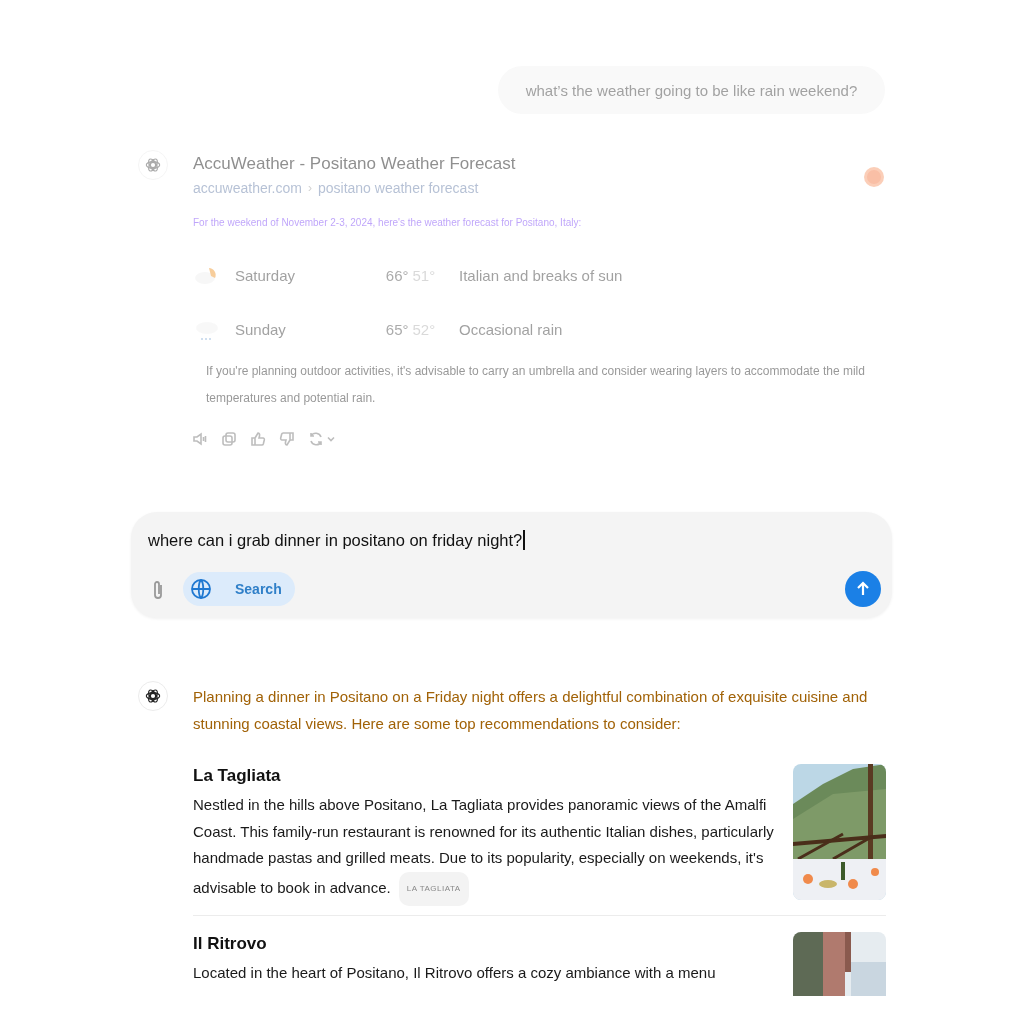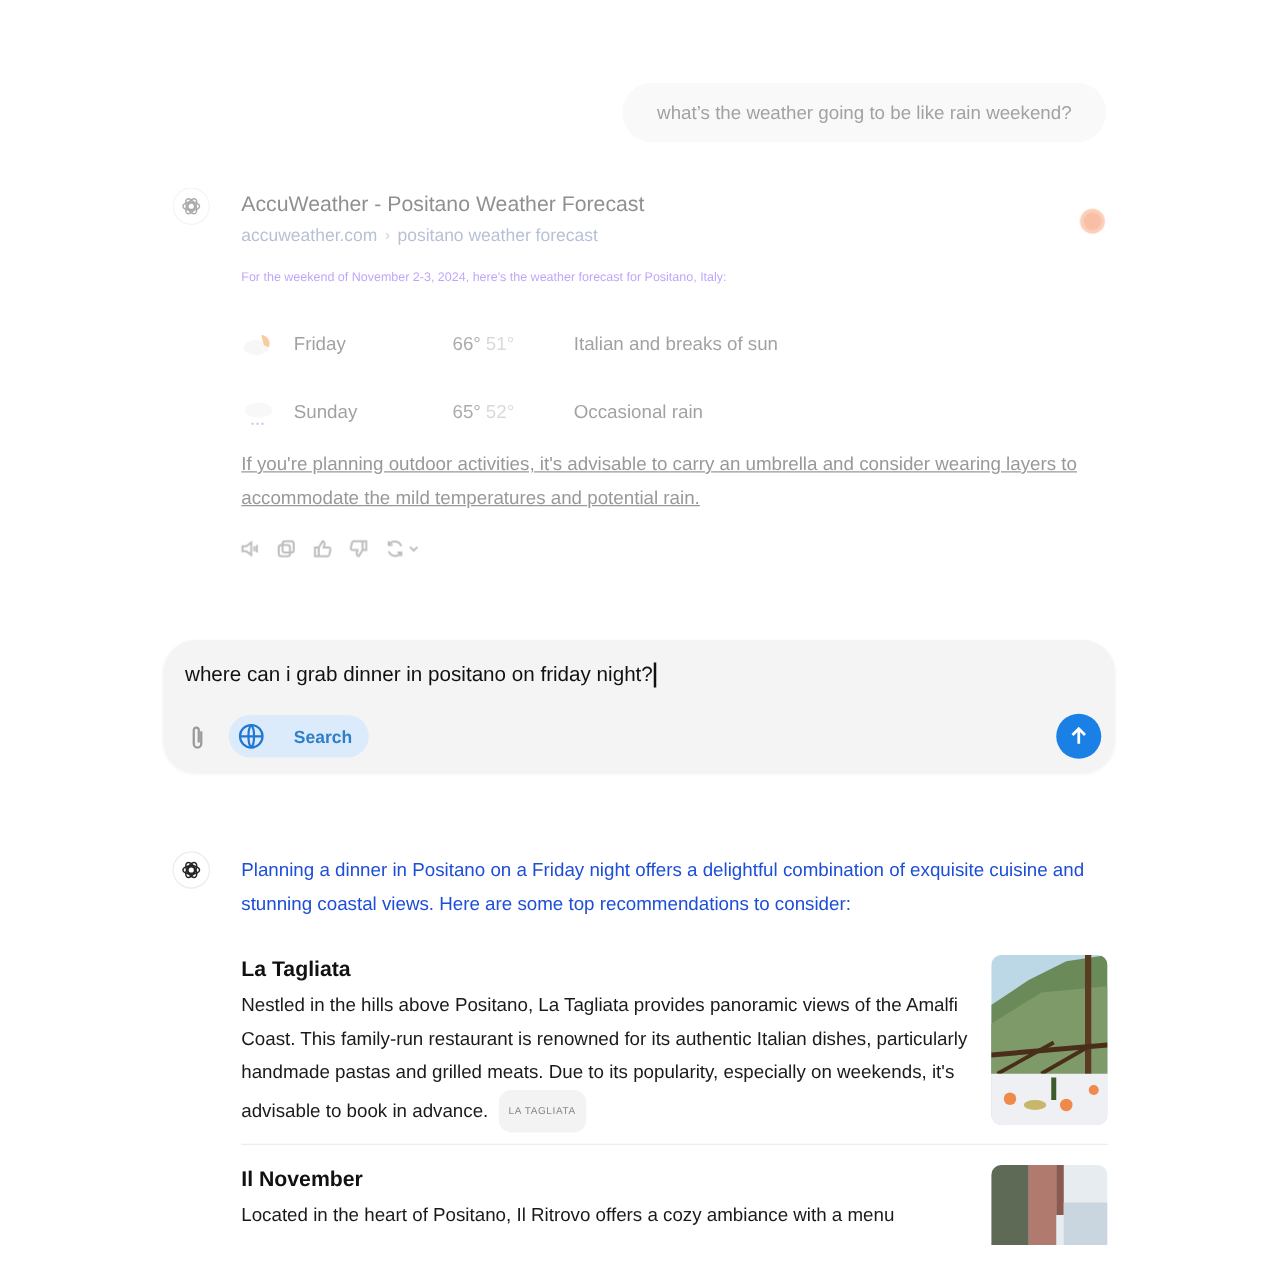--- a/index.html
+++ b/index.html
@@ -26,26 +26,26 @@
     .source-title { position: absolute; left: 193px; top: 154px; font-size: 17px; color: #333; }
     .source-crumb { position: absolute; left: 193px; top: 180px; font-size: 14px; color: #7b8fb3; display: flex; gap: 6px; align-items: center; }
     .source-crumb .sep { color: #aaa; font-size: 12px; }
     .source-favicon { position: absolute; left: 862px; top: 165px; width: 24px; height: 24px; }
 
     .intro { position: absolute; left: 193px; top: 217px; font-size: 10px; color: #8b5cf6; }
 
     .wx-row { position: absolute; left: 193px; height: 30px; display: flex; align-items: center; font-size: 15px; color: #555; }
     .wx-row .wx-icon { width: 30px; height: 30px; margin-right: 12px; position: relative; }
     .wx-row .day { width: 127px; }
-    .wx-row .temps { width: 97px; }
+    .wx-row .temps { width: 97px; text-align: center; }
     .wx-row .hi { color: #666; }
     .wx-row .lo { color: #bbb; margin-left: 4px; }
     .wx-row .cond { color: #555; }
 
-    .advice { position: absolute; left: 193px; top: 358px; width: 700px; font-size: 15px; line-height: 27px; color: #444; text-decoration: underline; }
+    .advice { position: absolute; left: 206px; top: 358px; width: 700px; font-size: 12px; line-height: 27px; color: #444; }
 
     .actions { position: absolute; left: 191px; top: 430px; display: flex; gap: 11px; align-items: center; }
     .actions .act { width: 18px; height: 18px; display: flex; align-items: center; justify-content: center; }
     .actions svg { width: 16px; height: 16px; stroke: #888; fill: none; stroke-width: 1.6; }
     .actions .chev { width: 8px; height: 8px; margin-left: -9px; }
 
     
     .composer {
       position: absolute; left: 131px; top: 512px; width: 761px; height: 106px;
       background: #f4f4f4; border-radius: 26px;
@@ -65,21 +65,21 @@
       font-size: 14px; font-weight: bold; color: #2f7fc8;
     }
     .search-toggle svg { width: 22px; height: 22px; stroke: #1f78d1; fill: none; stroke-width: 1.8; }
     .send-btn {
       position: absolute; left: 714px; top: 59px; width: 36px; height: 36px; border-radius: 50%;
       background: #1b80e6; display: flex; align-items: center; justify-content: center;
     }
     .send-btn svg { width: 16px; height: 16px; stroke: #fff; fill: none; stroke-width: 2.2; }
 
     
-    .resp-intro { position: absolute; left: 193px; top: 683px; width: 690px; font-size: 15px; line-height: 27px; color: #1d4ed8; }
+    .resp-intro { position: absolute; left: 193px; top: 683px; width: 690px; font-size: 15px; line-height: 27px; color: #a16207; }
 
     .place { position: absolute; left: 193px; width: 693px; }
     .place-name { font-size: 17px; font-weight: bold; color: #111; margin-bottom: 6px; }
     .place-desc { font-size: 15px; line-height: 26.5px; color: #1a1a1a; width: 585px; }
     .cite-chip {
       display: inline-block; font-size: 8px; letter-spacing: 0.5px; color: #888;
       background: #f3f3f3; border-radius: 10px; padding: 4px 8px; margin-left: 4px; vertical-align: middle;
     }
     .place-img { position: absolute; right: 0; width: 93px; border-radius: 8px; overflow: hidden; }
     .divider { position: absolute; left: 193px; top: 915px; width: 693px; height: 1px; background: #ececec; }
@@ -112,21 +112,21 @@
     <circle cx="12" cy="12" r="7" fill="#f58a5d"></circle>
   </svg>
 
   <div class="intro">For the weekend of November 2-3, 2024, here's the weather forecast for Positano, Italy:</div>
 
   <div class="wx-row" style="top:260px;">
     <svg class="wx-icon" viewBox="0 0 30 30">
       <ellipse cx="12" cy="18" rx="10" ry="6" fill="#f1f1f1"></ellipse>
       <path d="M16 8 A7 7 0 0 1 22 18 L18 16 Z" fill="#f0a54a"></path>
     </svg>
-    <span class="day">Friday</span>
+    <span class="day">Saturday</span>
     <span class="temps">
       <span class="hi">66°</span><span class="lo">51°</span>
     </span>
     <span class="cond">Italian and breaks of sun</span>
   </div>
 
   <div class="wx-row" style="top:314px;">
     <svg class="wx-icon" viewBox="0 0 30 30">
       <ellipse cx="14" cy="14" rx="11" ry="6" fill="#f3f3f3"></ellipse>
       <circle cx="9" cy="25" r="1" fill="#8fb3d9"></circle>
@@ -231,21 +231,21 @@
     <circle cx="60" cy="120" r="5" fill="#f08a4b"></circle>
     <circle cx="82" cy="108" r="4" fill="#f08a4b"></circle>
     <rect x="48" y="98" width="4" height="18" fill="#3c5a2a"></rect>
     <ellipse cx="35" cy="120" rx="9" ry="4" fill="#c9b66a"></ellipse>
   </svg>
 </div>
 
 <div class="divider"></div>
 
 <div class="place" style="top:934px; height:70px;">
-  <div class="place-name">Il November</div>
+  <div class="place-name">Il Ritrovo</div>
   <div class="place-desc">
     <span>Located in the heart of Positano, Il Ritrovo offers a cozy ambiance with a menu</span>
   </div>
   <svg class="place-img" style="top:-2px; height:64px; border-radius:8px 8px 0 0;" viewBox="0 0 93 64" preserveAspectRatio="none">
     <rect width="93" height="64" fill="#e6ecf0"></rect>
     <rect x="0" y="0" width="30" height="64" fill="#5e6a55"></rect>
     <rect x="30" y="0" width="22" height="64" fill="#b07a6e"></rect>
     <rect x="52" y="0" width="6" height="40" fill="#8a5a4e"></rect>
     <rect x="58" y="30" width="35" height="34" fill="#c9d6e0"></rect>
   </svg>

